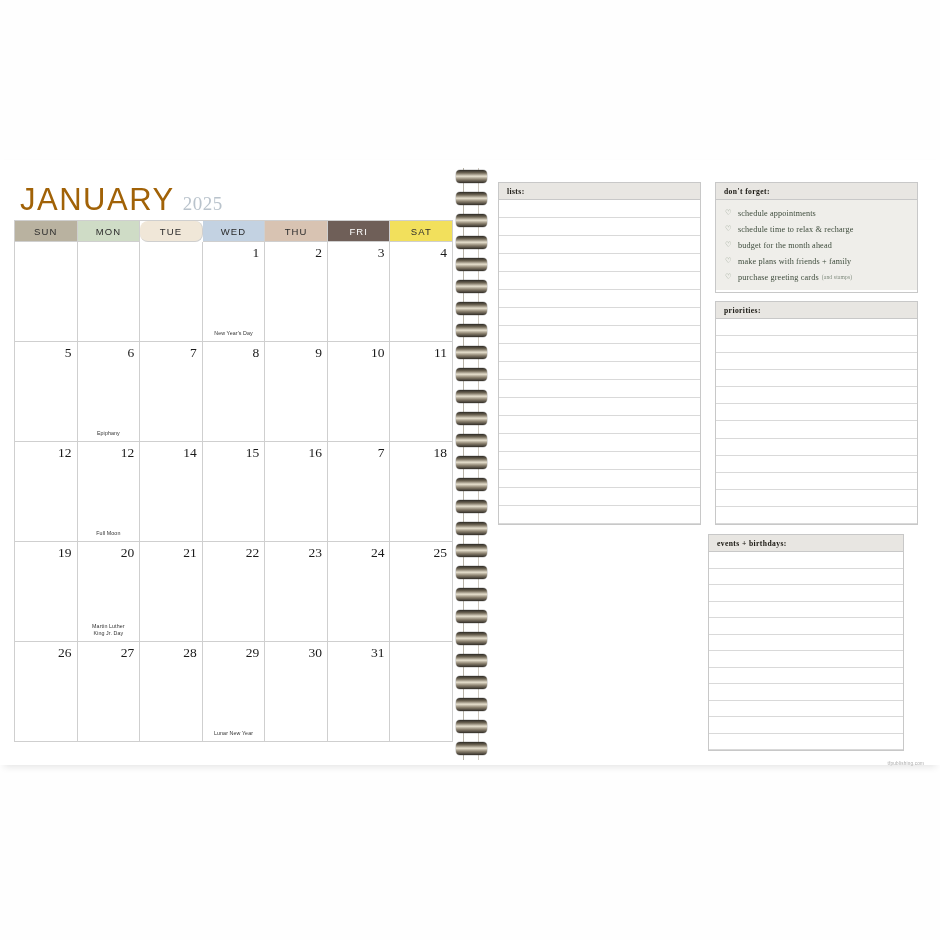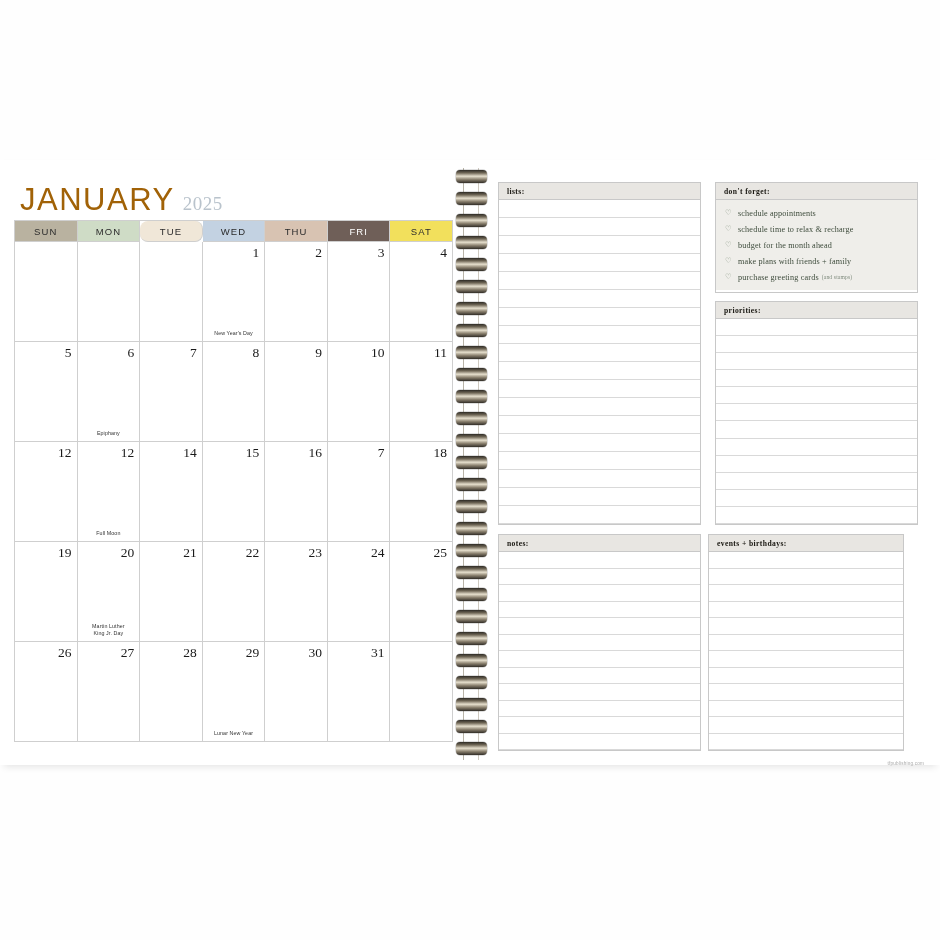--- a/index.html
+++ b/index.html
@@ -415,37 +415,20 @@
           <div class="line" style="height: 18px;"></div>
           <div class="line" style="height: 18px;"></div>
           <div class="line" style="height: 18px;"></div>
           <div class="line" style="height: 18px;"></div>
           <div class="line" style="height: 18px;"></div>
           <div class="line" style="height: 18px;"></div>
           <div class="line" style="height: 18px;"></div>
         </div>
     </div>
 
-    <div class="panel" style="left:10px; top:366px; width:203px; height:217px;">
-      <div class="panel-title">notes:</div>
-      <div class="lines" id="lines-notes">
-          <div class="line" style="height: 16.5px;"></div>
-          <div class="line" style="height: 16.5px;"></div>
-          <div class="line" style="height: 16.5px;"></div>
-          <div class="line" style="height: 16.5px;"></div>
-          <div class="line" style="height: 16.5px;"></div>
-          <div class="line" style="height: 16.5px;"></div>
-          <div class="line" style="height: 16.5px;"></div>
-          <div class="line" style="height: 16.5px;"></div>
-          <div class="line" style="height: 16.5px;"></div>
-          <div class="line" style="height: 16.5px;"></div>
-          <div class="line" style="height: 16.5px;"></div>
-          <div class="line" style="height: 16.5px;"></div>
-        </div>
-    </div>
 
     <div class="panel" style="left:227px; top:14px; width:203px; height:111px;">
       <div class="panel-title">don't forget:</div>
       <div class="dfbody" id="df-body">
           <div class="df-item">
             <span class="df-heart">♡</span>
             <span>schedule appointments</span>
           </div>
           <div class="df-item">
             <span class="df-heart">♡</span>

